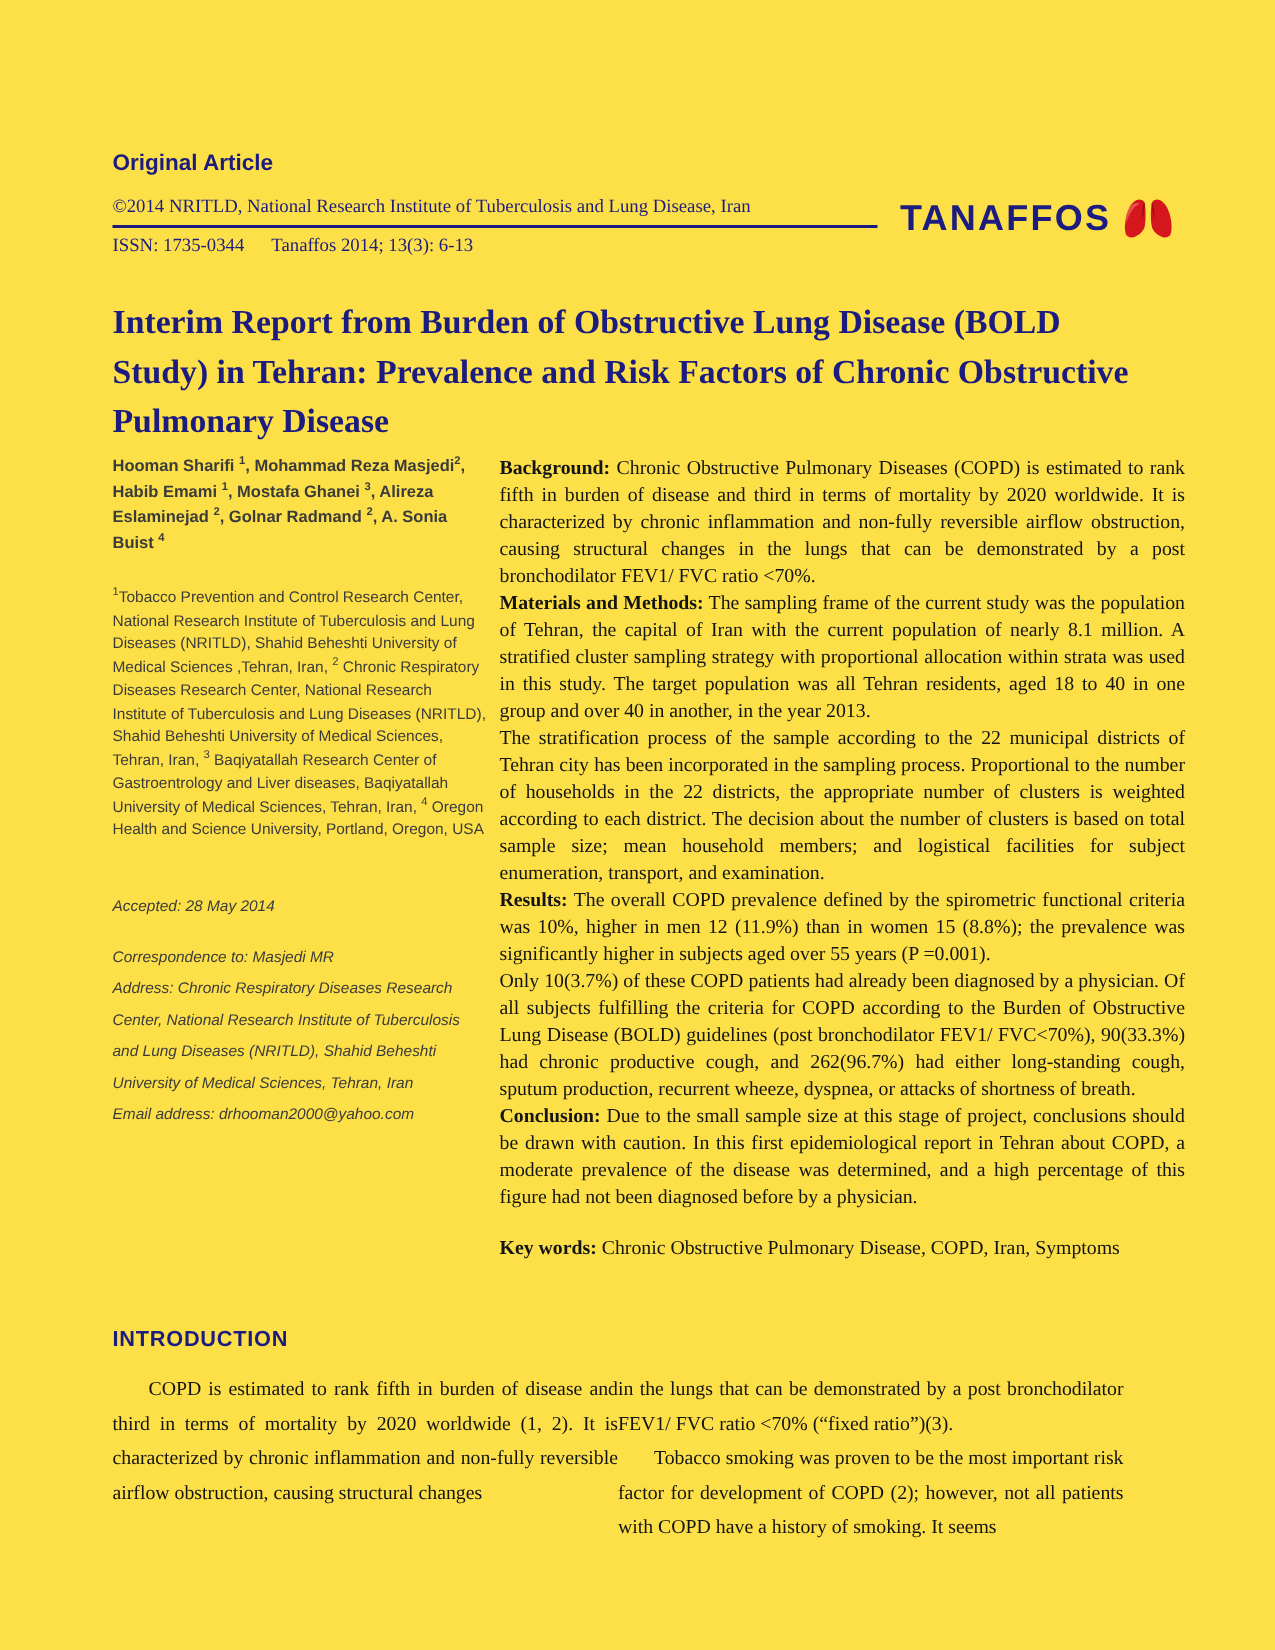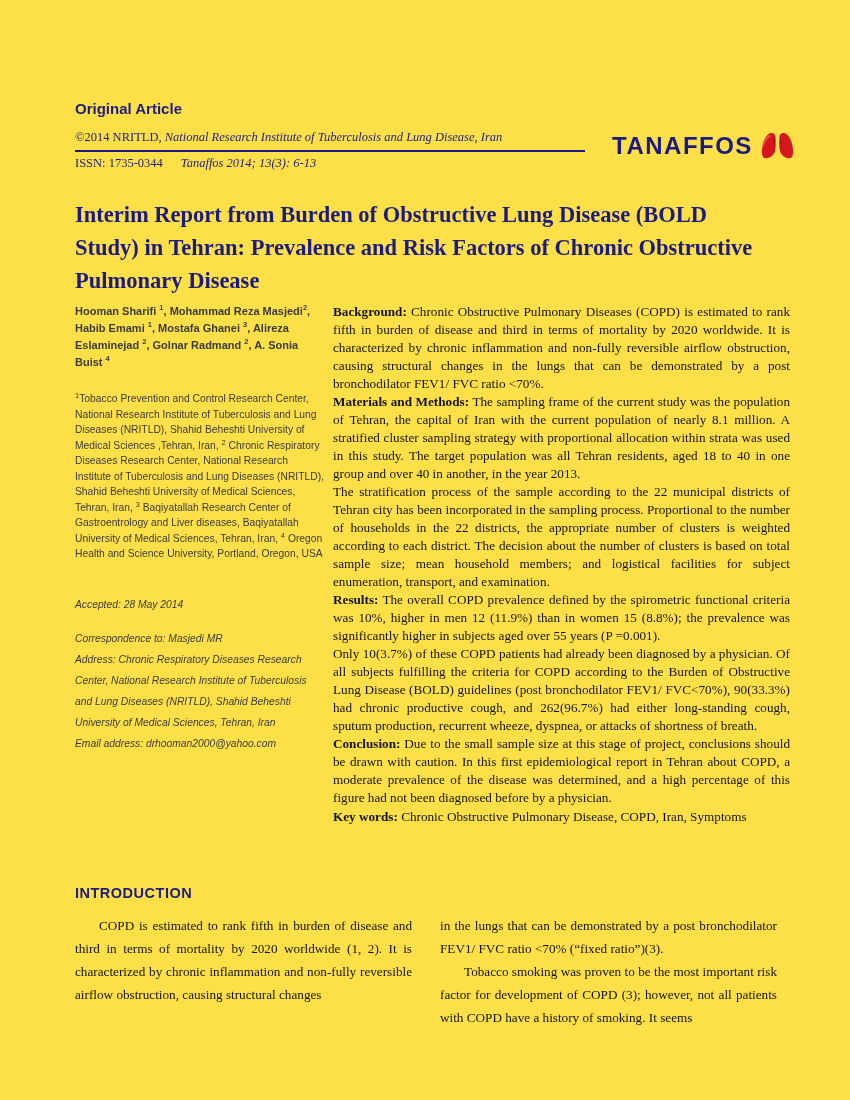--- a/index.html
+++ b/index.html
@@ -9,22 +9,22 @@
   
   .hdr-label{position:absolute;left:75px;top:100px;
              font-family:"Liberation Sans",sans-serif;font-weight:bold;font-size:15px;
              color:#1c1c80;}
   .copy-line{position:absolute;left:75px;top:130px;width:512px;
              font-size:12.5px;color:#1c1c80;}
   .hdr-rule{position:absolute;left:75px;top:150px;width:510px;height:2px;background:#1c1c80;}
   .issn-line{position:absolute;left:75px;top:156px;width:512px;
              font-size:12.5px;color:#1c1c80;}
   .issn-line .cite{margin-left:18px;}
-  .it{font-style:italic;text-align:right;}
-  .logo{position:absolute;left:600px;top:131px;display:flex;align-items:center;margin-left:12px;}
+  .it{text-align:right;}
+  .logo{position:absolute;left:600px;top:131px;display:flex;align-items:center;}
   .logo-text{font-family:"Liberation Sans",sans-serif;font-weight:bold;font-size:24px;
              letter-spacing:1.5px;color:#1c1c80;}
   .logo svg{margin-left:6px;display:block;}
 
   
   .title{position:absolute;left:75px;top:198px;width:690px;margin:0;
          font-family:"Liberation Serif",serif;font-weight:bold;font-size:22.5px;
          line-height:33px;color:#1c1c80;}
 
   
@@ -34,28 +34,28 @@
   .authors{margin:0 0 20px 0;font-weight:bold;font-size:11px;line-height:17px;}
   .affil{margin:0 0 32px 0;font-size:10.3px;line-height:15.5px;}
   sup{font-size:7.5px;line-height:0;}
   .meta{margin:0;font-style:italic;font-size:10.3px;line-height:22px;}
   .corr{margin-top:12px;}
   .corr p{margin:0;font-style:italic;font-size:10.3px;line-height:21px;}
 
   .rightcol{width:457px;flex:none;font-size:13.2px;line-height:18px;
             text-align:justify;color:#141414;}
   .rightcol p{margin:0;}
-  .rightcol p.kw{line-height:19px;}
+  .rightcol p.kw{margin-top:15px;line-height:19px;}
   .rightcol b{font-weight:bold;}
 
   
   .intro{position:absolute;left:75px;top:885px;width:702px;}
   .intro h2{margin:0 0 13px 0;font-family:"Liberation Sans",sans-serif;
             font-weight:bold;font-size:14.5px;letter-spacing:0.5px;color:#1c1c80;}
-  .intro-cols{display:flex;gap:28px;}
+  .intro-cols{display:flex;}
   .icol{width:337px;flex:none;font-size:13.2px;line-height:23px;text-align:justify;}
   .icol p{margin:0;}
   .icol p.indent{text-indent:24px;}
 </style>
 </head>
 <body>
 
 <div class="page">
 
   <div class="hdr-label">Original Article</div>
@@ -107,18 +107,18 @@
   </div>
 
   <section class="intro">
     <h2>INTRODUCTION</h2>
     <div class="intro-cols">
       <div class="icol">
         <p class="indent">COPD is estimated to rank fifth in burden of disease and third in terms of mortality by 2020 worldwide (1, 2). It is characterized by chronic inflammation and non-fully reversible airflow obstruction, causing structural changes</p>
       </div>
       <div class="icol">
         <p>in the lungs that can be demonstrated by a post bronchodilator FEV1/ FVC ratio &lt;70% (“fixed ratio”)(3).</p>
-        <p class="indent">Tobacco smoking was proven to be the most important risk factor for development of COPD (3); however, not all patients with COPD have a history of smoking. It seems</p>
+        <p class="indent">Tobacco smoking was proven to be the most important risk factor for development of COPD (2); however, not all patients with COPD have a history of smoking. It seems</p>
       </div>
     </div>
   </section>
 
 </div>
 
 </body></html>

